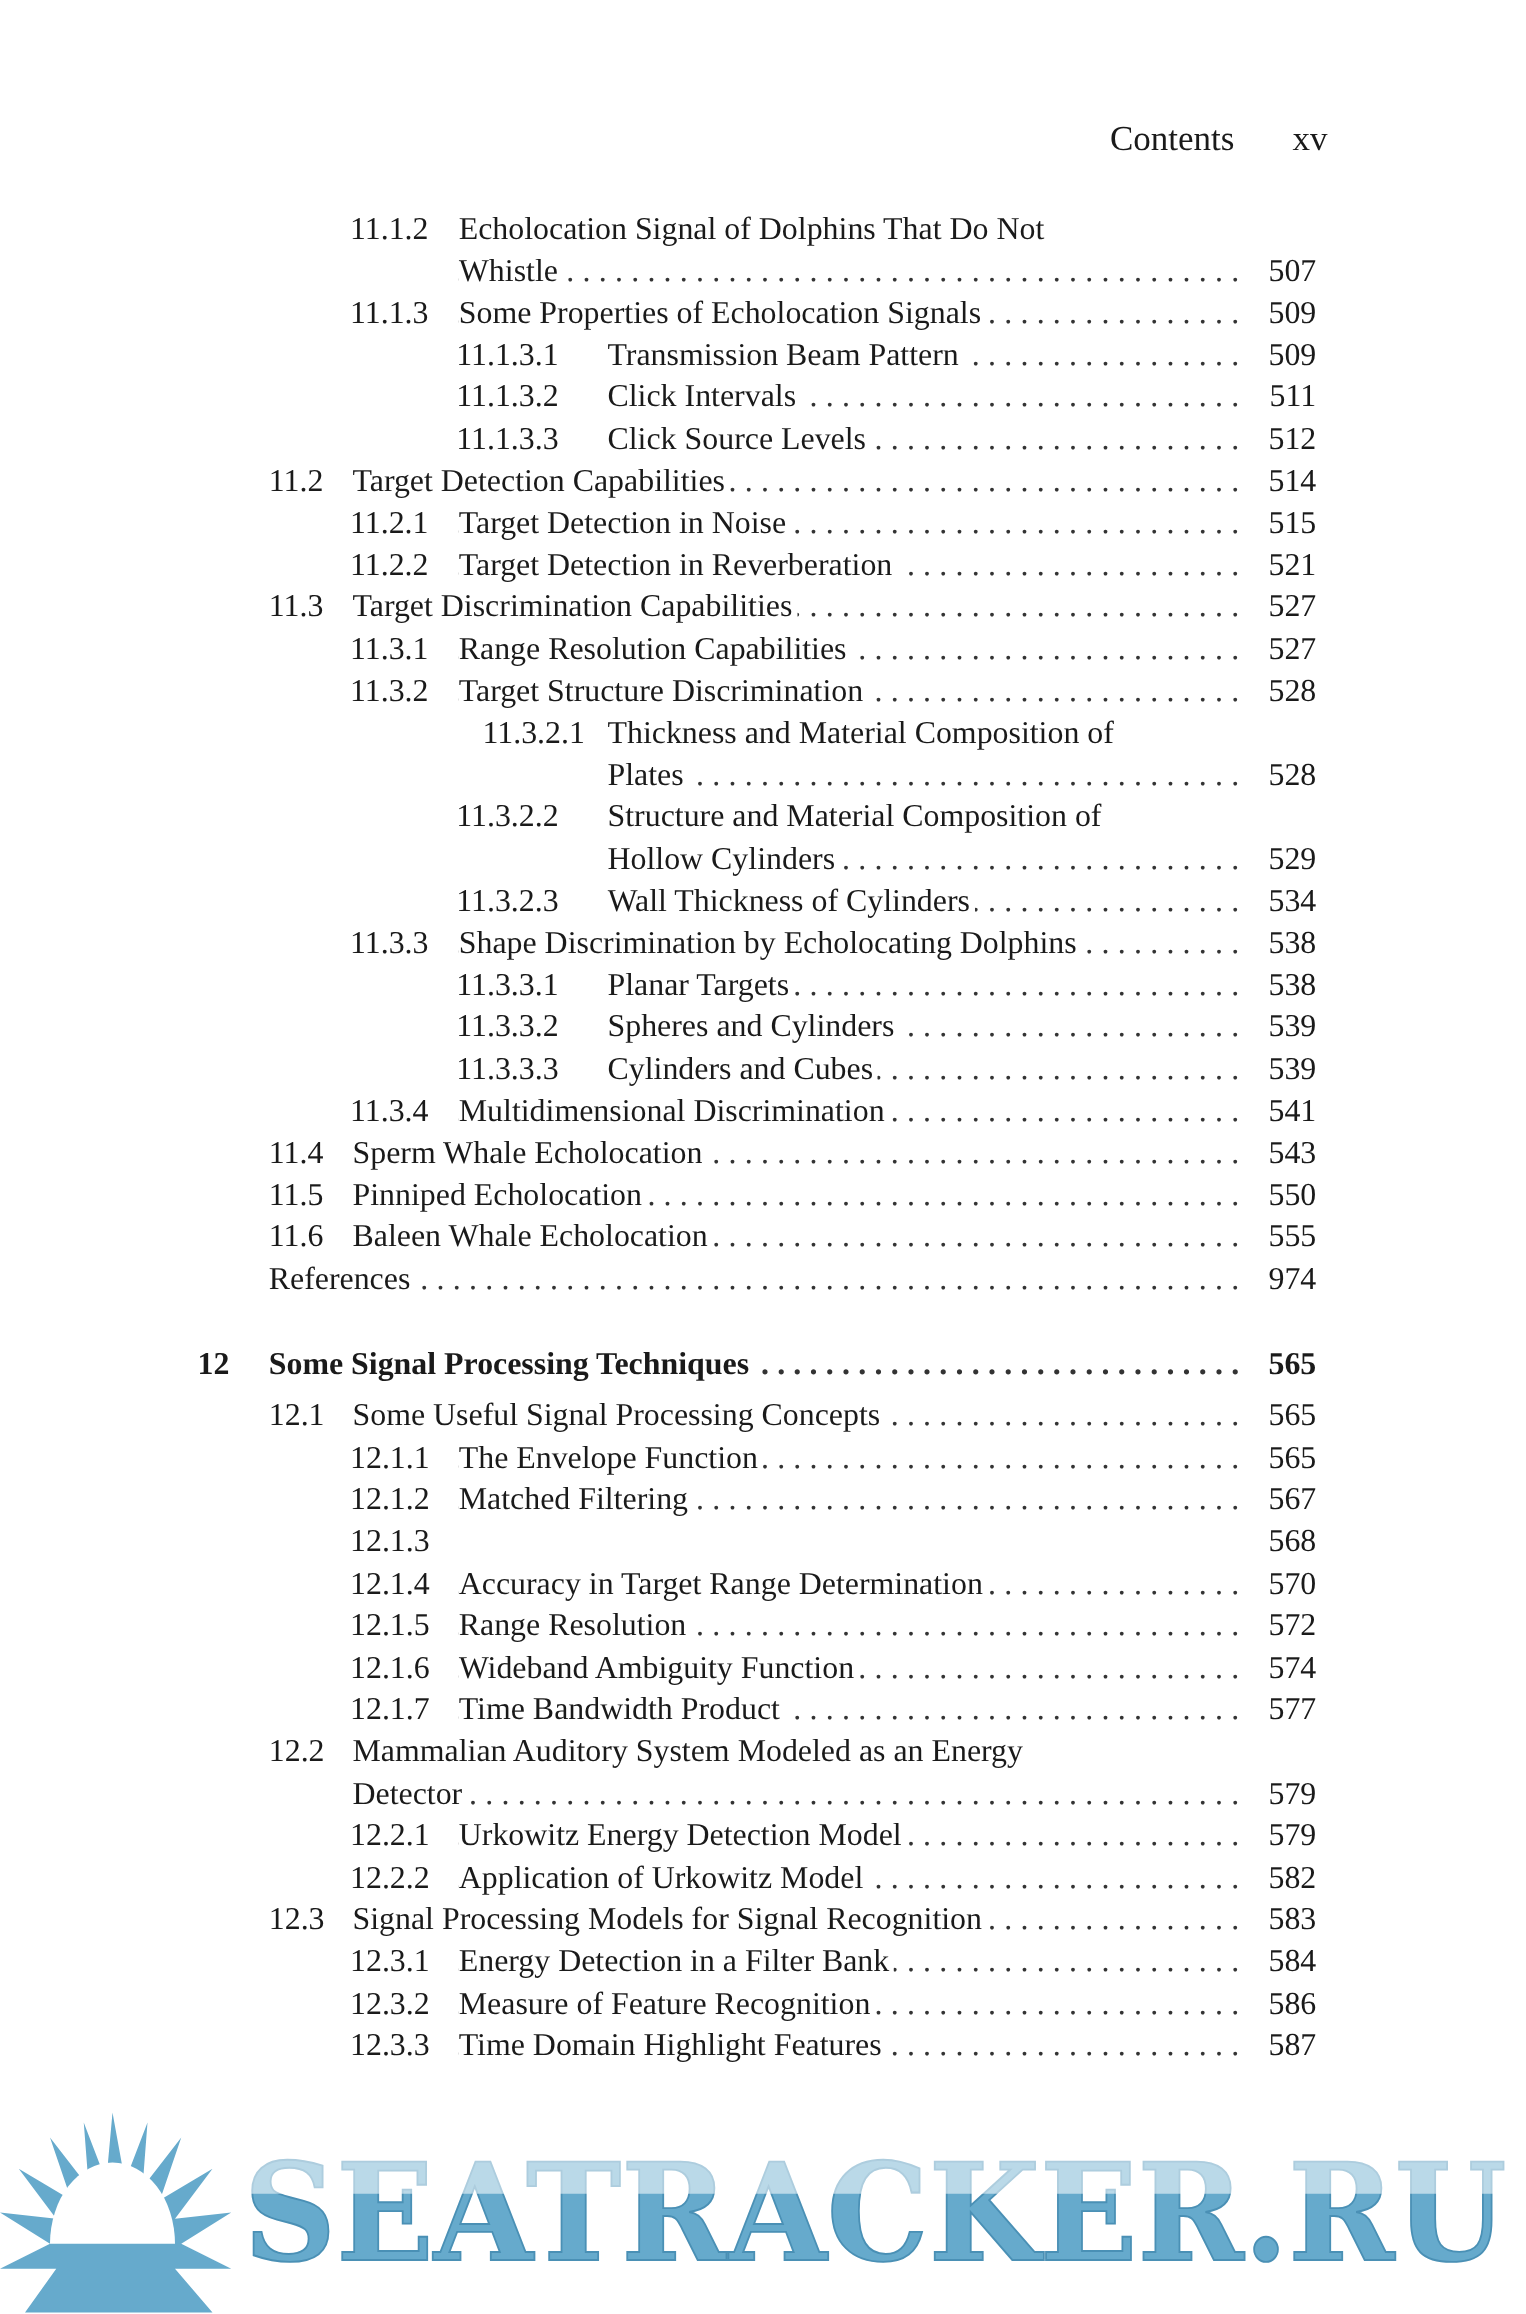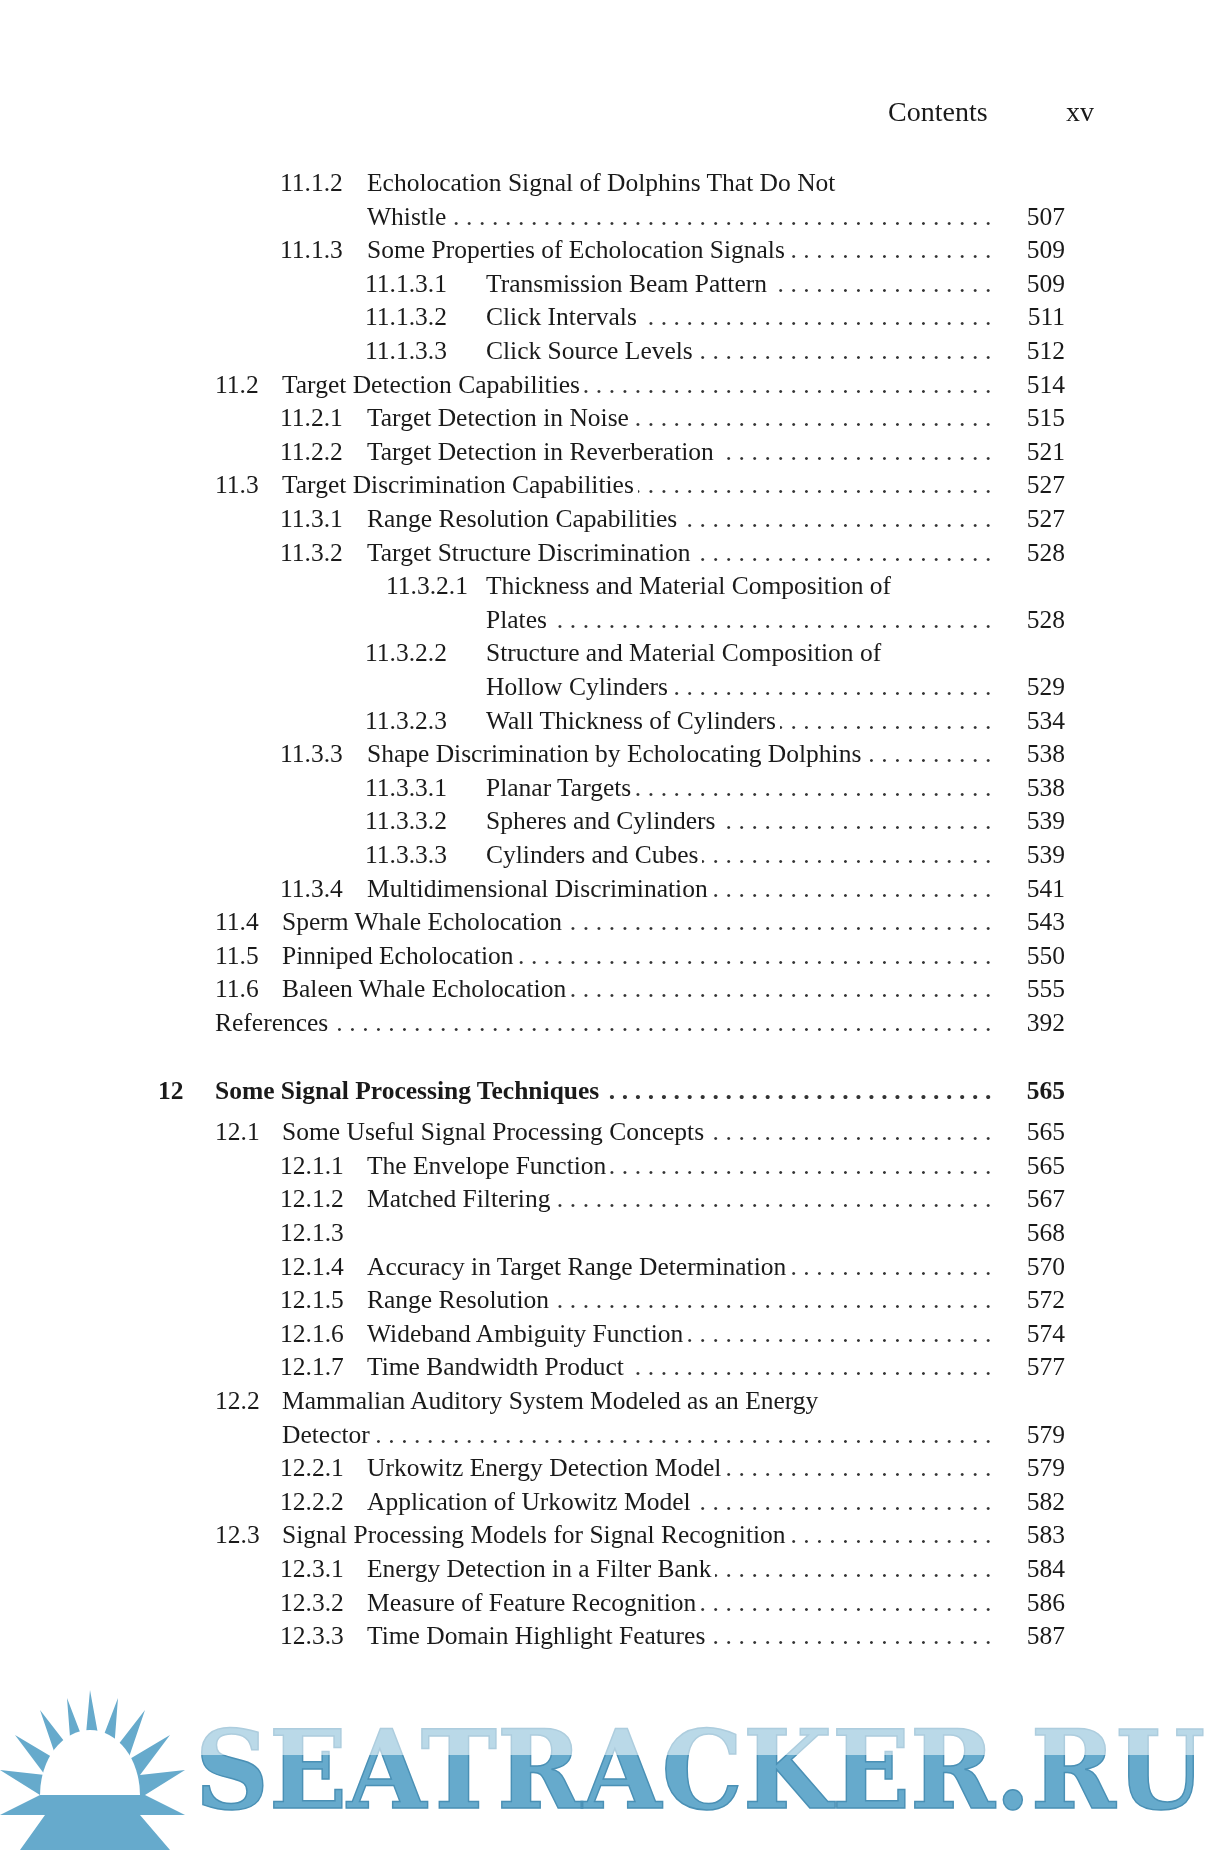--- a/index.html
+++ b/index.html
@@ -1,27 +1,27 @@
 <!DOCTYPE html>
 <html><head>
 <meta charset="utf-8">
 <style>
   html, body { margin:0; padding:0; background:#ffffff; }
   body { width:1221px; height:1851px; position:relative; overflow:hidden;
          font-family:"Liberation Serif","DejaVu Serif",serif; color:#1a1a1a; }
   .running-head { position:absolute; top:96px; left:0; width:1221px; height:28px; font-size:28px; }
   .running-head .title { position:absolute; left:888px; }
-  .running-head .pageno { position:absolute; left:1034px;margin-left:32px; }
+  .running-head .pageno { position:absolute; left:1034px; }
   .toc { position:absolute; top:166px; left:0; width:1221px; }
   .row { position:absolute; left:0; width:1221px; height:33px; font-size:25.5px; line-height:33px; white-space:nowrap; }
   .num { position:absolute; }
   .txt { position:absolute; overflow:hidden; }
   .txt .label { background:#fff; padding-right:4px; position:relative; z-index:1; }
   .leader { position:absolute; right:0; top:0; letter-spacing:6.6px; color:#333; }
-  .pg { position:absolute; right:156px; text-align:left; }
+  .pg { position:absolute; right:168px; text-align:left; }
   .bold { font-weight:bold; }
   .watermark { position:absolute; left:0; top:1690px; width:1221px; height:161px; }
 </style>
 </head>
 <body>
 
 <div class="running-head">
   <span class="title">Contents</span>
   <span class="pageno">xv</span>
 </div>
@@ -148,21 +148,21 @@
       <span class="pg">550</span>
     </div>
     <div class="row" style="top: 806.4px;">
       <span class="num" style="left: 215px;">11.6</span>
       <span class="txt" style="left: 282px; width: 716px;"><span class="label">Baleen Whale Echolocation</span><span class="leader">........................................................................................................................</span></span>
       <span class="pg">555</span>
     </div>
     <div class="row" style="top: 840px;">
       <span class="num" style="left: 215px;"></span>
       <span class="txt" style="left: 215px; width: 783px;"><span class="label">References</span><span class="leader">........................................................................................................................</span></span>
-      <span class="pg">392</span>
+      <span class="pg">974</span>
     </div>
     <div class="row bold" style="top: 907.6px;">
       <span class="num" style="left: 158px;">12</span>
       <span class="txt" style="left: 215px; width: 783px;"><span class="label">Some Signal Processing Techniques</span><span class="leader">........................................................................................................................</span></span>
       <span class="pg">565</span>
     </div>
     <div class="row" style="top: 949.2px;">
       <span class="num" style="left: 215px;">12.1</span>
       <span class="txt" style="left: 282px; width: 716px;"><span class="label">Some Useful Signal Processing Concepts</span><span class="leader">........................................................................................................................</span></span>
       <span class="pg">565</span>

